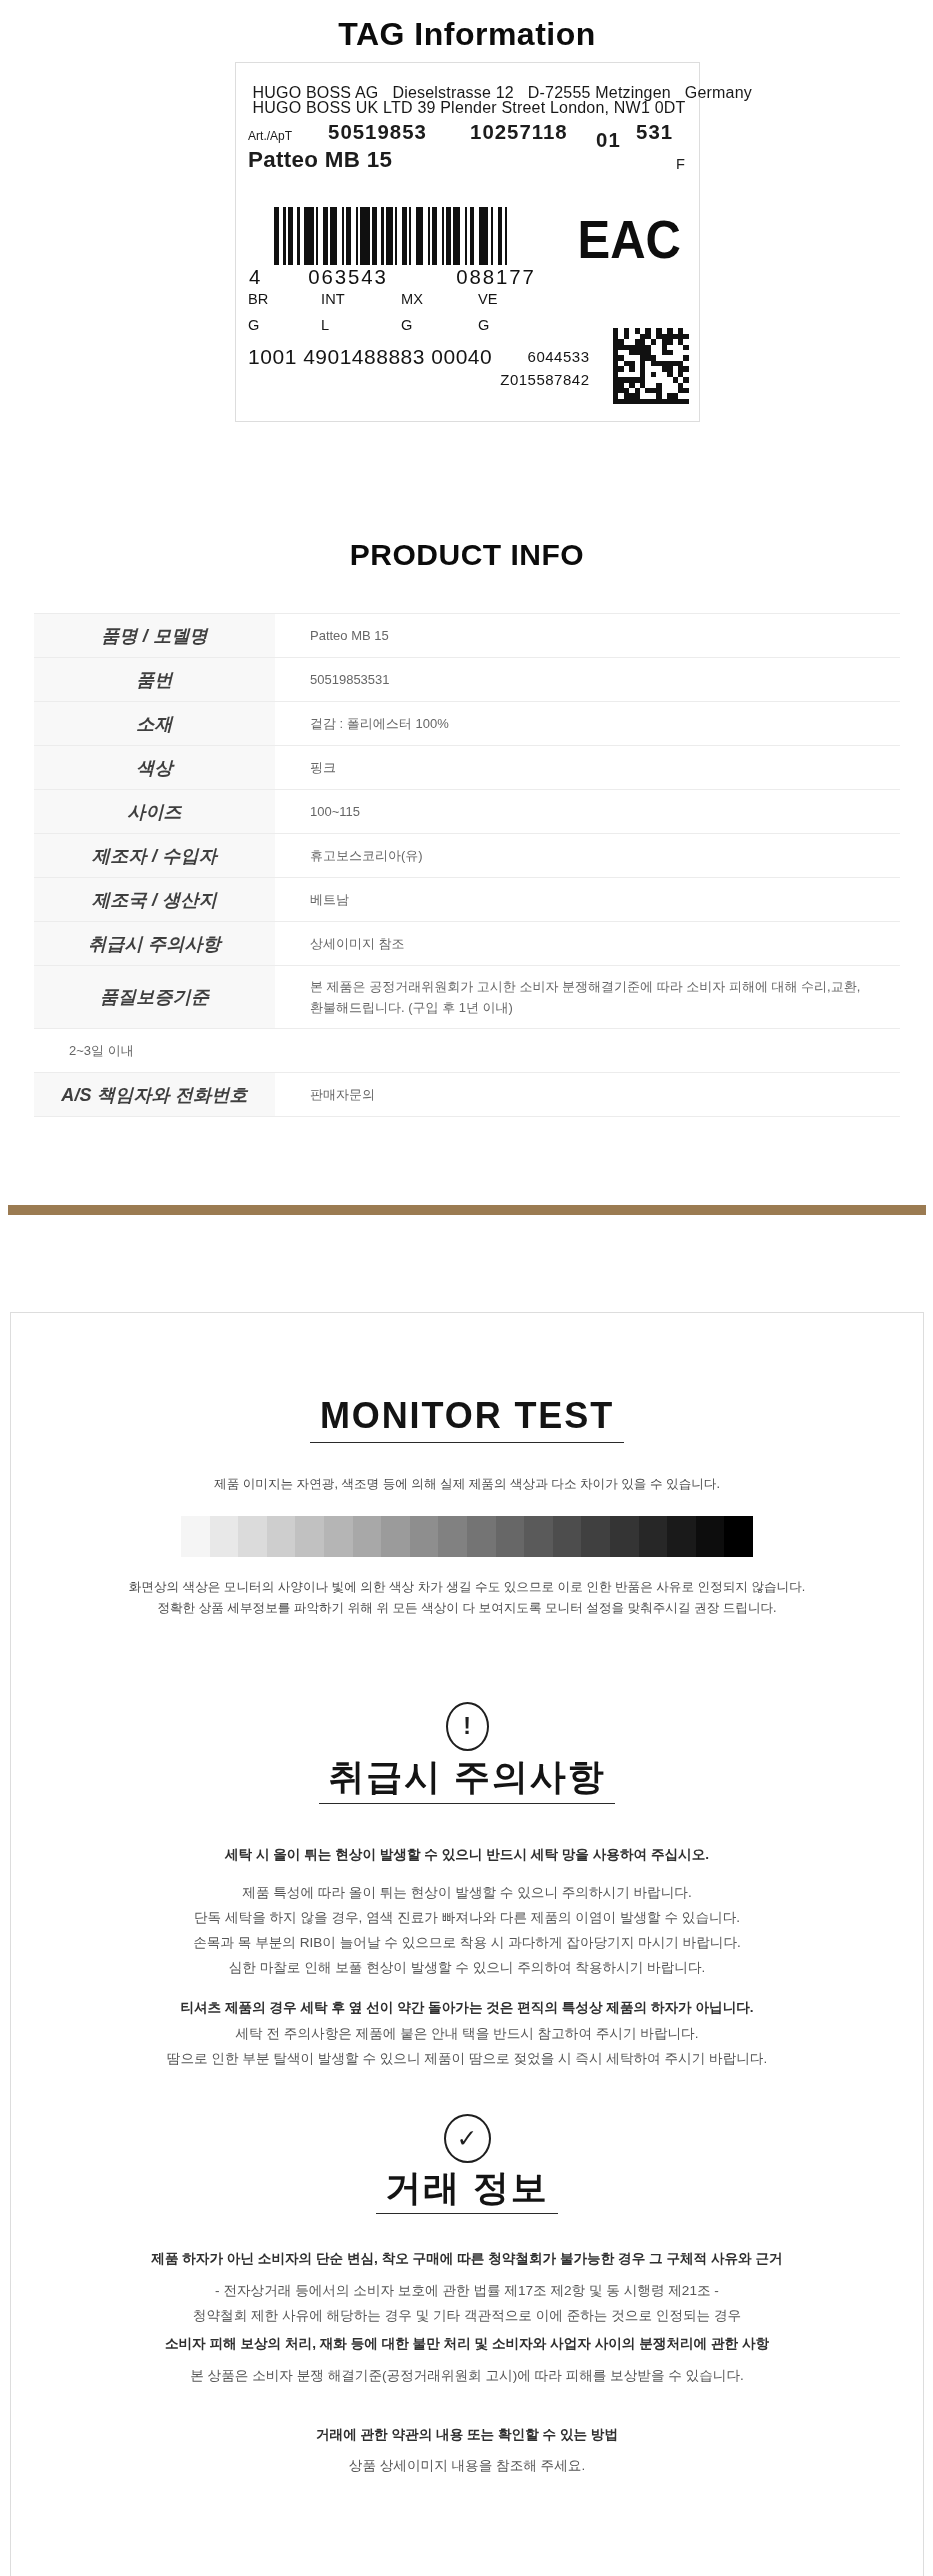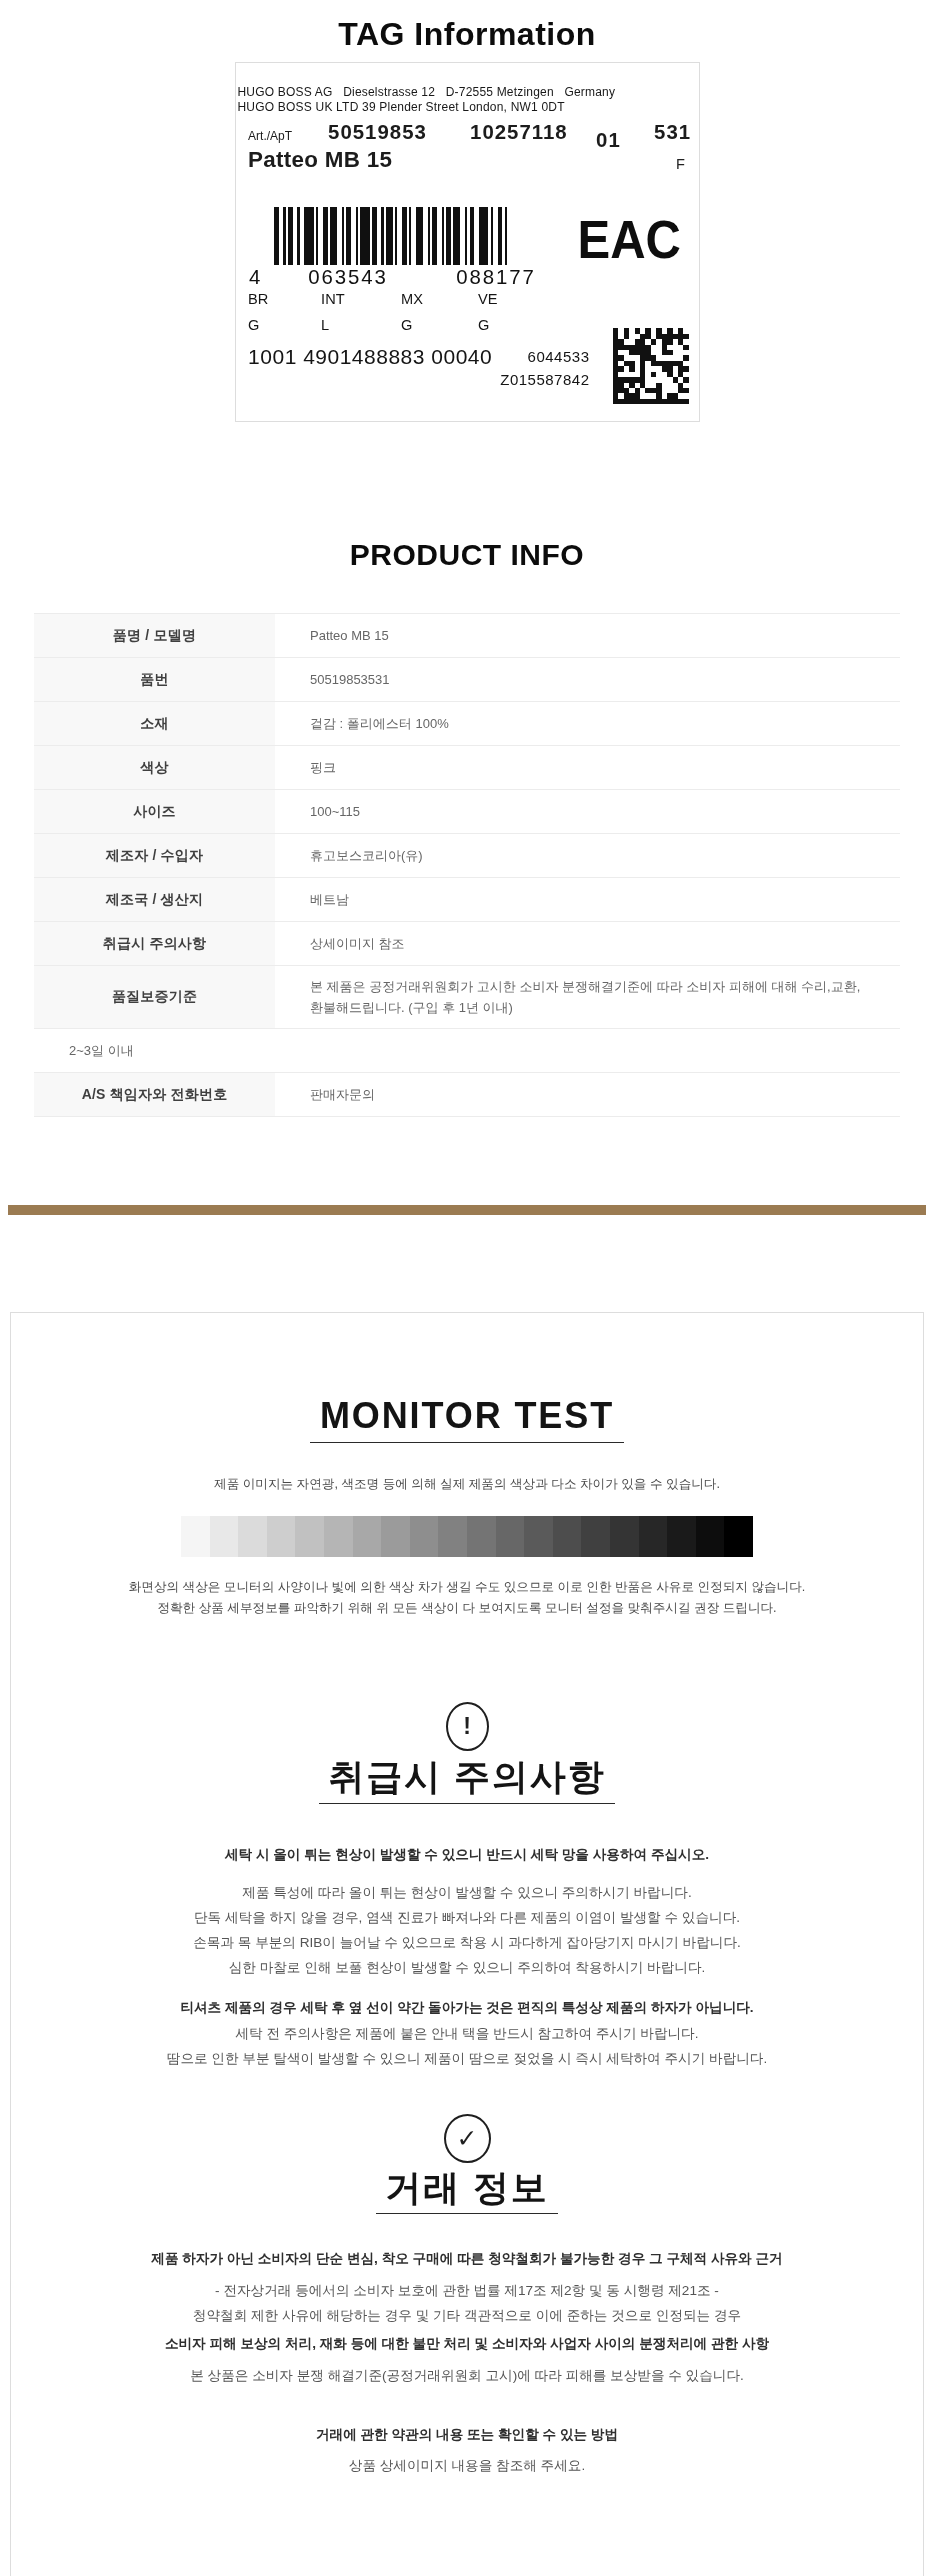--- a/index.html
+++ b/index.html
@@ -3,28 +3,28 @@
 <meta charset="utf-8">
 <style>
   html,body{margin:0;padding:0;background:#fff;width:934px;height:2576px;overflow:hidden;
     font-family:"Liberation Sans","DejaVu Sans",sans-serif;-webkit-font-smoothing:antialiased;}
   
   .big-title{margin:15.6px 0 0;text-align:center;font-size:32px;line-height:37px;font-weight:800;
     color:#0c0c0c;letter-spacing:0.5px;}
   
   .tag-box{position:relative;width:463px;height:358px;margin:9.7px auto 0;border:1px solid #ddd;
     background:#fff;color:#1c1c1c;}
-  .tag-addr{position:absolute;left:2px;top:21.4px;font-size:12px;line-height:15.6px;color:#191919;
+  .tag-addr{position:absolute;left:17px;top:21.4px;font-size:16px;line-height:15.6px;color:#191919;
     letter-spacing:0.2px;white-space:pre;}
   .tag-art{position:absolute;left:12.6px;top:58px;width:438px;height:25px;}
   .tag-art .lbl{position:absolute;left:0;top:7.8px;font-size:12px;}
   .tag-art .n0{position:absolute;left:80px;top:0;font-size:20.4px;font-weight:600;letter-spacing:1px;}
   .tag-art .n1{position:absolute;left:222px;top:0;font-size:20.4px;font-weight:600;letter-spacing:1px;}
   .tag-art .n2{position:absolute;left:348px;top:8px;font-size:20.4px;font-weight:600;letter-spacing:1px;}
-  .tag-art .n3{position:absolute;left:406px;top:0;font-size:20.4px;font-weight:600;letter-spacing:1px;}
+  .tag-art .n3{position:absolute;left:388px;top:0;font-size:20.4px;font-weight:600;letter-spacing:1px;}
   .tag-model{position:absolute;left:12.6px;top:84px;font-size:22.4px;font-weight:600;letter-spacing:0.3px;}
   .tag-sizeletter{position:absolute;right:13.6px;top:93px;font-size:14.6px;color:#222;}
   .barcode-wrap{position:absolute;left:13.6px;top:144px;width:321px;}
   .barcode-bars{margin-left:25px;height:58px;width:284px;overflow:hidden;white-space:nowrap;}
   .barcode-bars i{display:inline-block;height:100%;background:#101010;vertical-align:top;}
   .barcode-digits{display:flex;margin-top:1px;font-size:20.4px;letter-spacing:1.9px;color:#111;}
   .barcode-digits .d0{width:25px;letter-spacing:0;}
   .barcode-digits .dg{flex:1;text-align:center;}
   .eac{position:absolute;right:17.5px;top:152px;font-size:49px;line-height:51px;font-weight:900;
     letter-spacing:0;color:#0e0e0e;transform:scaleY(1.08);}
@@ -38,21 +38,21 @@
   .datamatrix{position:absolute;right:9.7px;top:265px;width:76px;height:76px;display:grid;
     grid-template-columns:repeat(14,1fr);grid-template-rows:repeat(14,1fr);}
   .datamatrix b{display:block;} .datamatrix b.k{background:#111;}
   
   .pi-title{margin:113px 0 0;text-align:center;font-size:30px;line-height:39px;font-weight:800;
     color:#0c0c0c;letter-spacing:0.5px;}
   .pi-table{margin:39px 34px 0;border-top:1px solid #ececec;}
   .trow{display:flex;border-bottom:1px solid #ececec;min-height:43px;}
   .trow.tall{min-height:62px;}
   .tlabel{width:241px;background:#f8f8f8;display:flex;align-items:center;justify-content:center;
-    font-size:14px;font-weight:700;color:#3f3f3f;letter-spacing:0.2px;}
+    font-size:18px;font-weight:700;color:#3f3f3f;letter-spacing:0.2px;font-style:italic;}
   .tvalue{flex:1;display:flex;align-items:center;padding:8.8px 29px 8.8px 35px;font-size:13px;
     color:#666;line-height:1.65;text-align:left;}
   
   .divider{margin:88px 7.8px 0;height:9.7px;}
   
   .info-panel{margin:97px 9.7px 0;height:1269px;border:1px solid #ddd;background:#fff;
     text-align:center;box-sizing:border-box;}
   .sec-title{display:inline-block;font-size:36px;font-weight:800;color:#141414;letter-spacing:1.9px;
     padding:0 9.7px 11.7px;border-bottom:1.9px solid #2a2a2a;line-height:29px;}
   .mt-title{margin-top:88px;}

